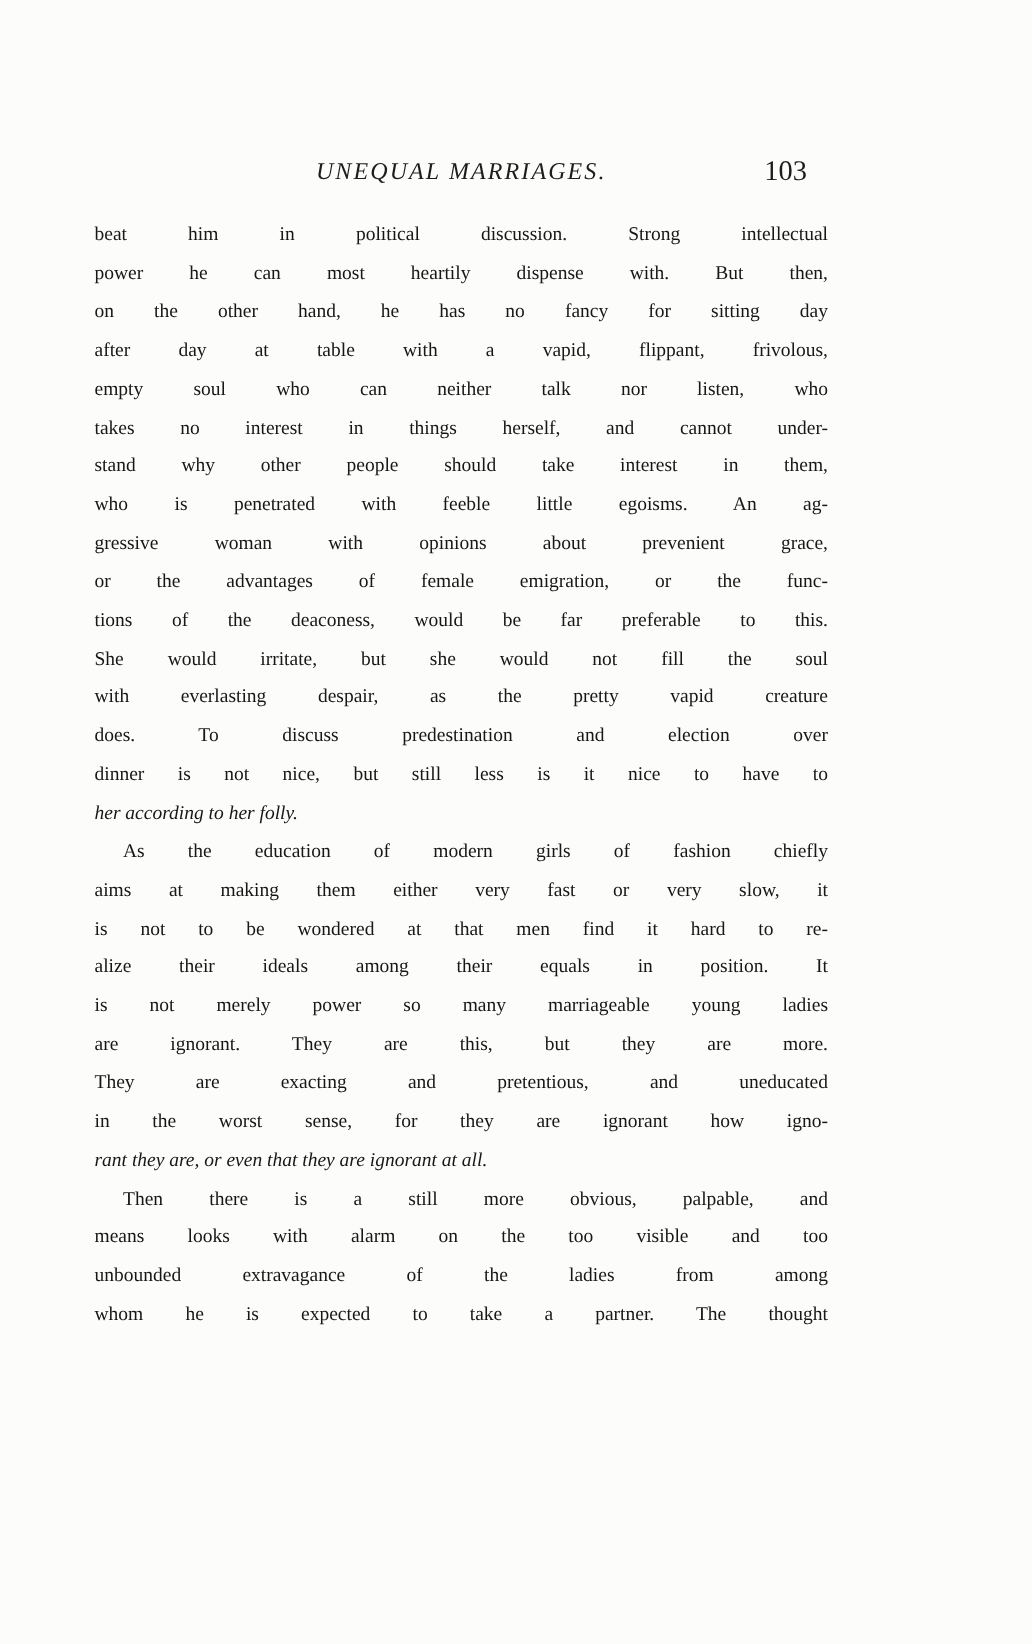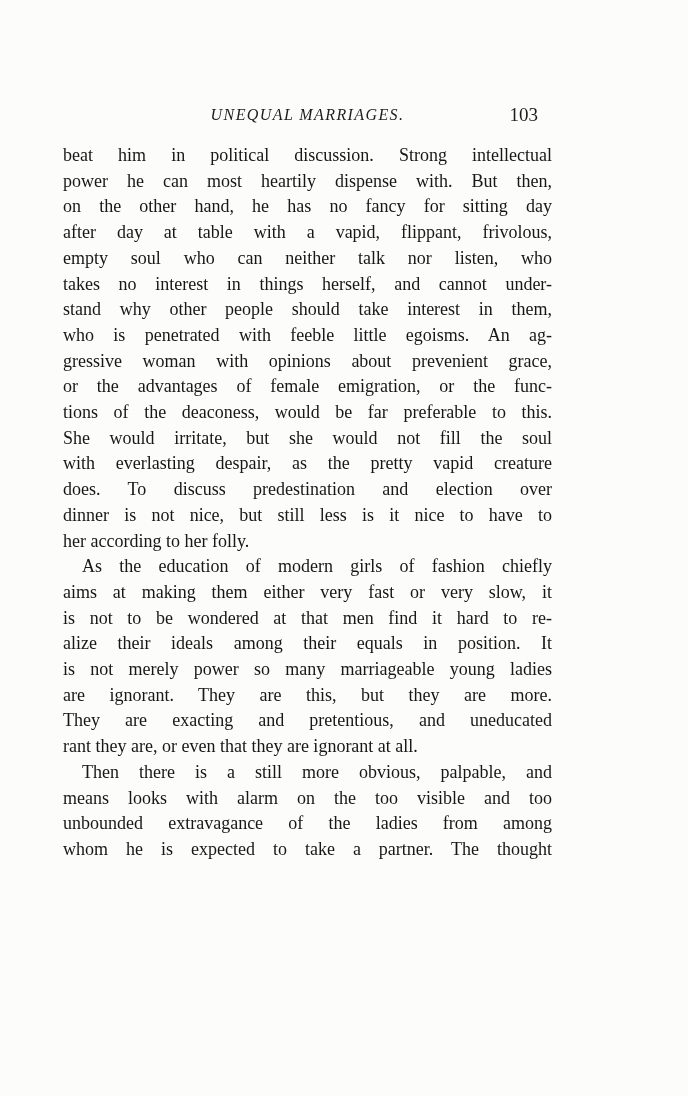--- a/index.html
+++ b/index.html
@@ -46,28 +46,29 @@
     position: absolute;
     right: 14px;
     top: 0;
     font-size: 19px;
     color: #1d1d1d;
   }
   .page-body {
     width: 489px;
   }
   .line {
-    font-size: 18px;
+    font-size: 13px;
     line-height: 25.7px;
     text-align: justify;
     text-align-last: justify;
     color: #171717;
   }
   .line.last {
     text-align-last: left;
+    font-style: italic;
   }
   .line.indent {
     text-indent: 19px;
   }
 </style>
 </head>
 <body>
 
 <div class="page">
   <div class="textblock">
@@ -92,20 +93,21 @@
         <div class="line">does.  To discuss predestination and election over</div>
         <div class="line">dinner is not nice, but still less is it nice to have to</div>
         <div class="line last">her according to her folly.</div>
         <div class="line indent">As the education of modern girls of fashion chiefly</div>
         <div class="line">aims at making them either very fast or very slow, it</div>
         <div class="line">is not to be wondered at that men find it hard to re-</div>
         <div class="line">alize their ideals among their equals in position.  It</div>
         <div class="line">is not merely power so many marriageable young ladies</div>
         <div class="line">are ignorant.  They are this, but they are more.</div>
         <div class="line">They are exacting and pretentious, and uneducated</div>
+        <div class="line">in the worst sense, for they are ignorant how igno-</div>
         <div class="line last">rant they are, or even that they are ignorant at all.</div>
         <div class="line indent">Then there is a still more obvious, palpable, and</div>
         <div class="line">means looks with alarm on the too visible and too</div>
         <div class="line">unbounded extravagance of the ladies from among</div>
         <div class="line">whom he is expected to take a partner.  The thought</div>
       </div>
   </div>
 </div>
 
 </body></html>

